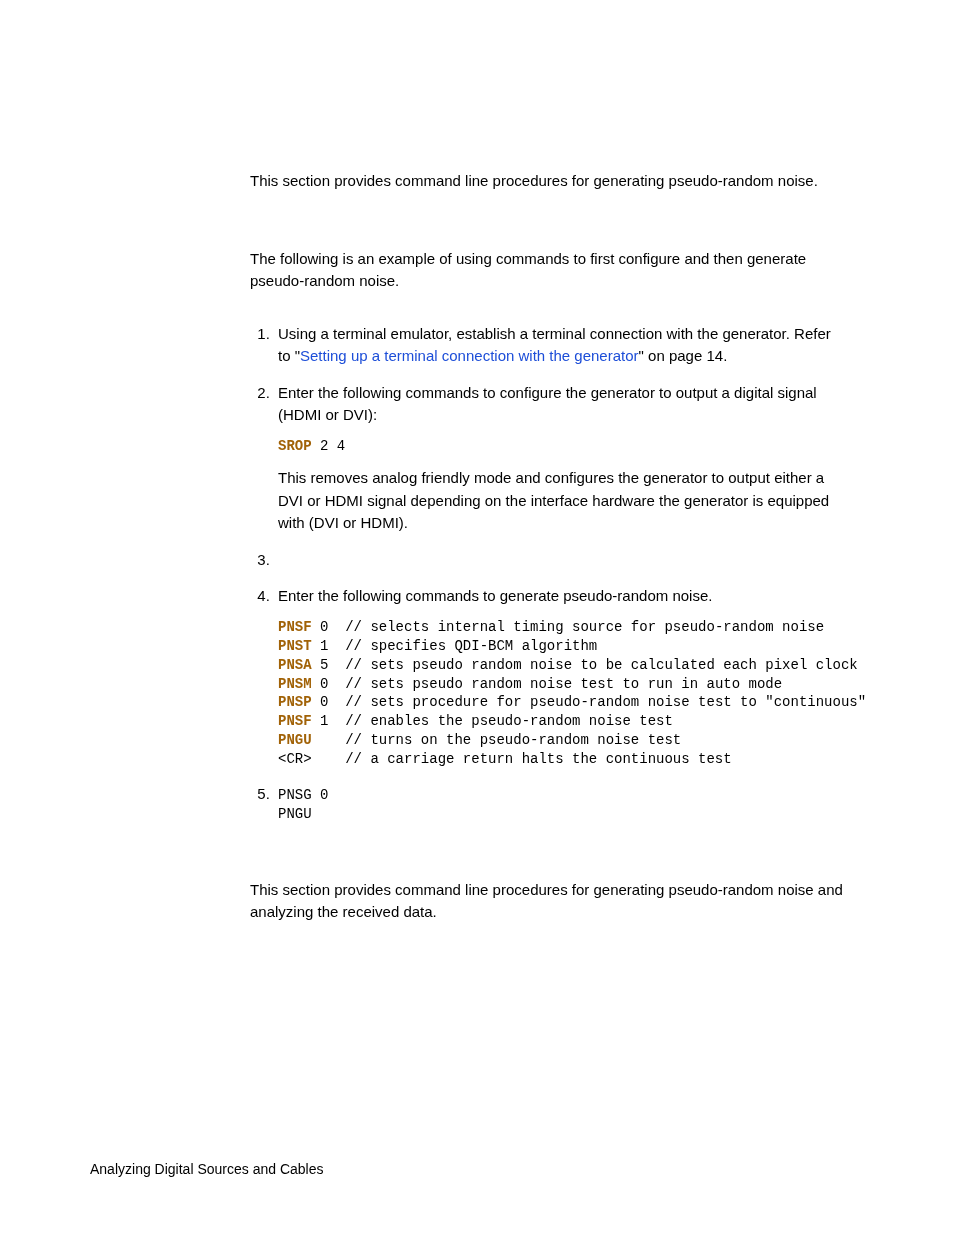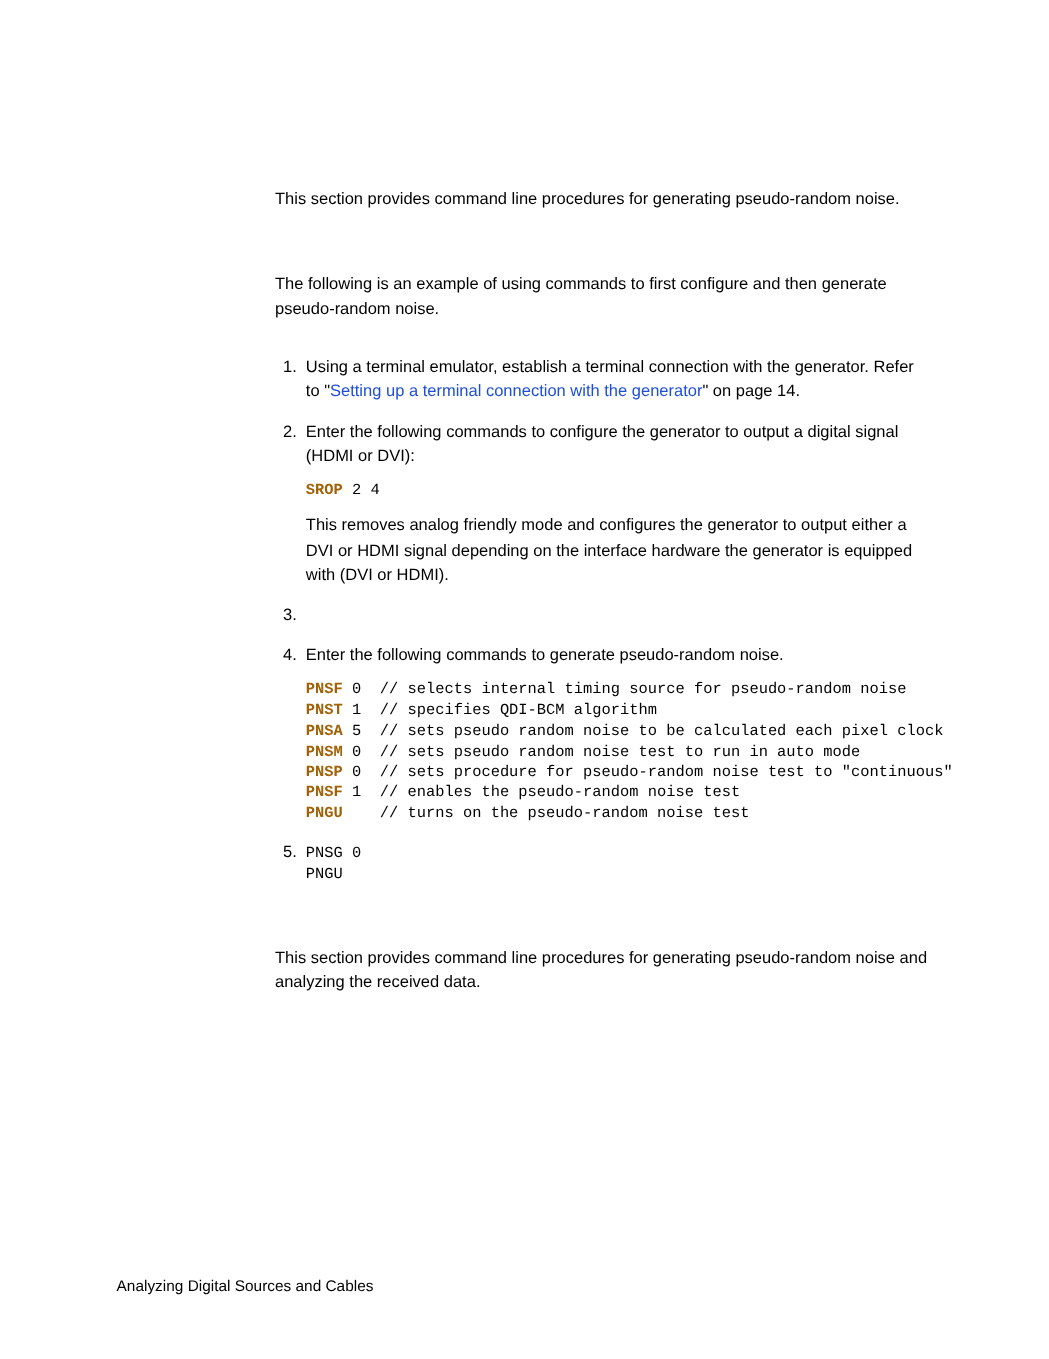--- a/index.html
+++ b/index.html
@@ -31,21 +31,21 @@
     font-family: "Courier New", monospace;
     font-size: 14px;
     white-space: pre;
     margin: 10px 0 12px 0;
     line-height: 1.35;
   }
   .code-block .kw { color: #a16207; font-weight: bold; }
   .footer {
     position: absolute;
     bottom: 55px;
-    left: 106px;
+    left: 90px;
     font-size: 14px;
   }
 </style>
 </head>
 <body>
 
 <div class="page">
 
   <p>This section provides command line procedures for generating pseudo-random noise.</p>
 
@@ -67,20 +67,21 @@
 
     <li>
       <span>Enter the following commands to generate pseudo-random noise.</span>
       <div class="code-block" id="s4-code"><span class="kw">PNSF</span><span> 0  // selects internal timing source for pseudo-random noise
 </span><span class="kw">PNST</span><span> 1  // specifies QDI-BCM algorithm
 </span><span class="kw">PNSA</span><span> 5  // sets pseudo random noise to be calculated each pixel clock
 </span><span class="kw">PNSM</span><span> 0  // sets pseudo random noise test to run in auto mode
 </span><span class="kw">PNSP</span><span> 0  // sets procedure for pseudo-random noise test to "continuous"
 </span><span class="kw">PNSF</span><span> 1  // enables the pseudo-random noise test
 </span><span class="kw">PNGU</span><span>    // turns on the pseudo-random noise test
+</span><span>&lt;CR&gt;    // a carriage return halts the continuous test
 </span></div>
     </li>
 
     <li>
       <div class="code-block">PNSG 0
 PNGU</div>
     </li>
   </ol>
 
   <p class="gap-large">This section provides command line procedures for generating pseudo-random noise and analyzing the received data.</p>

